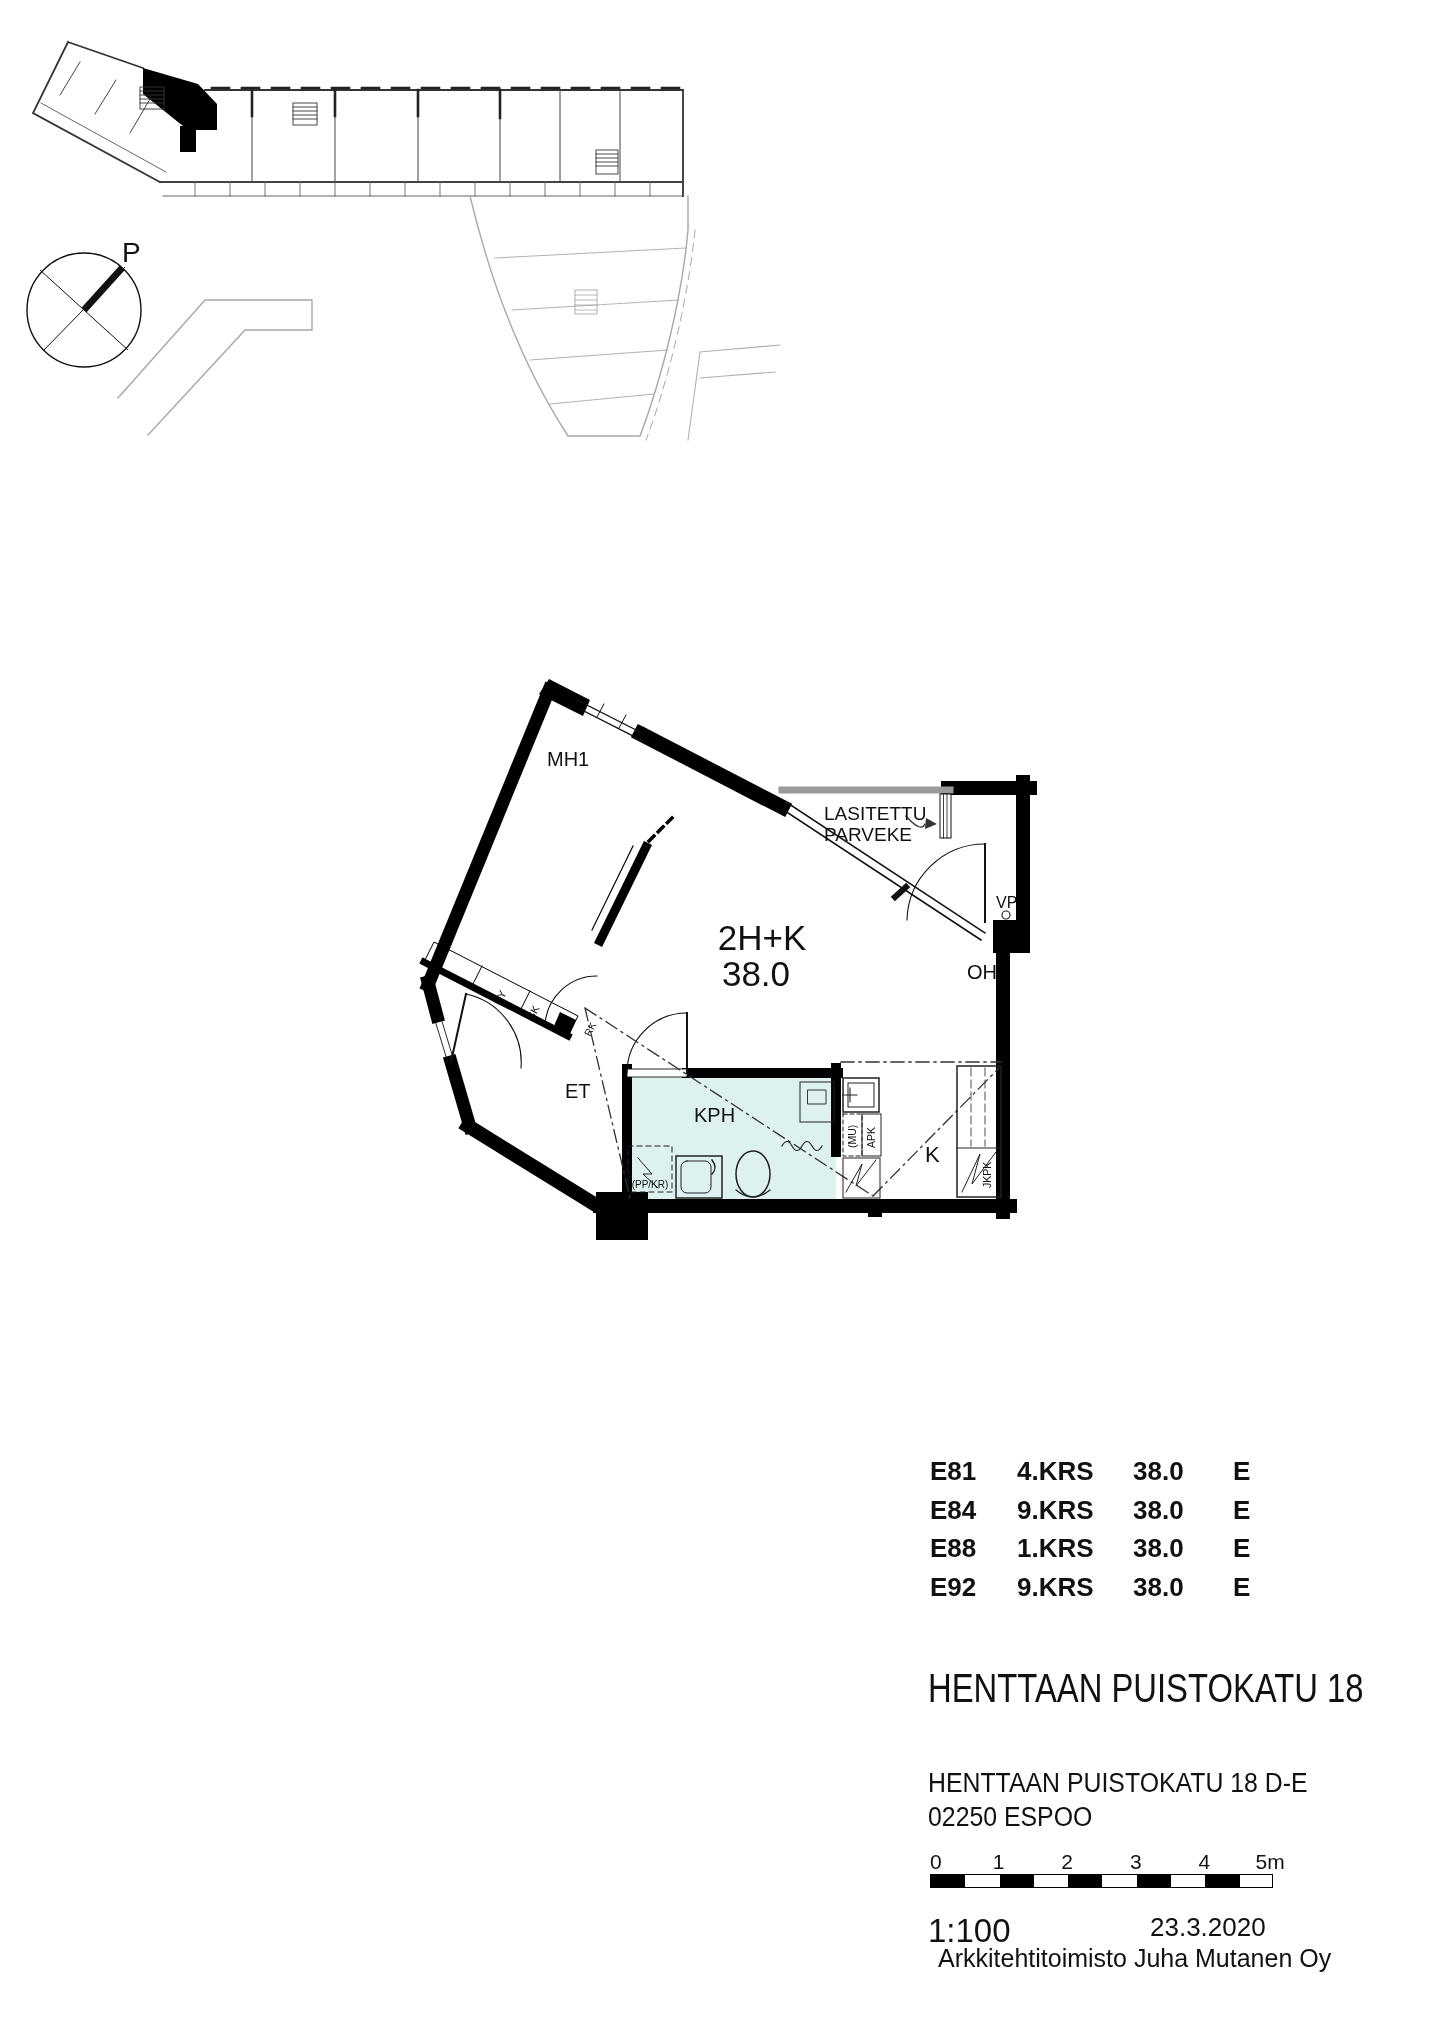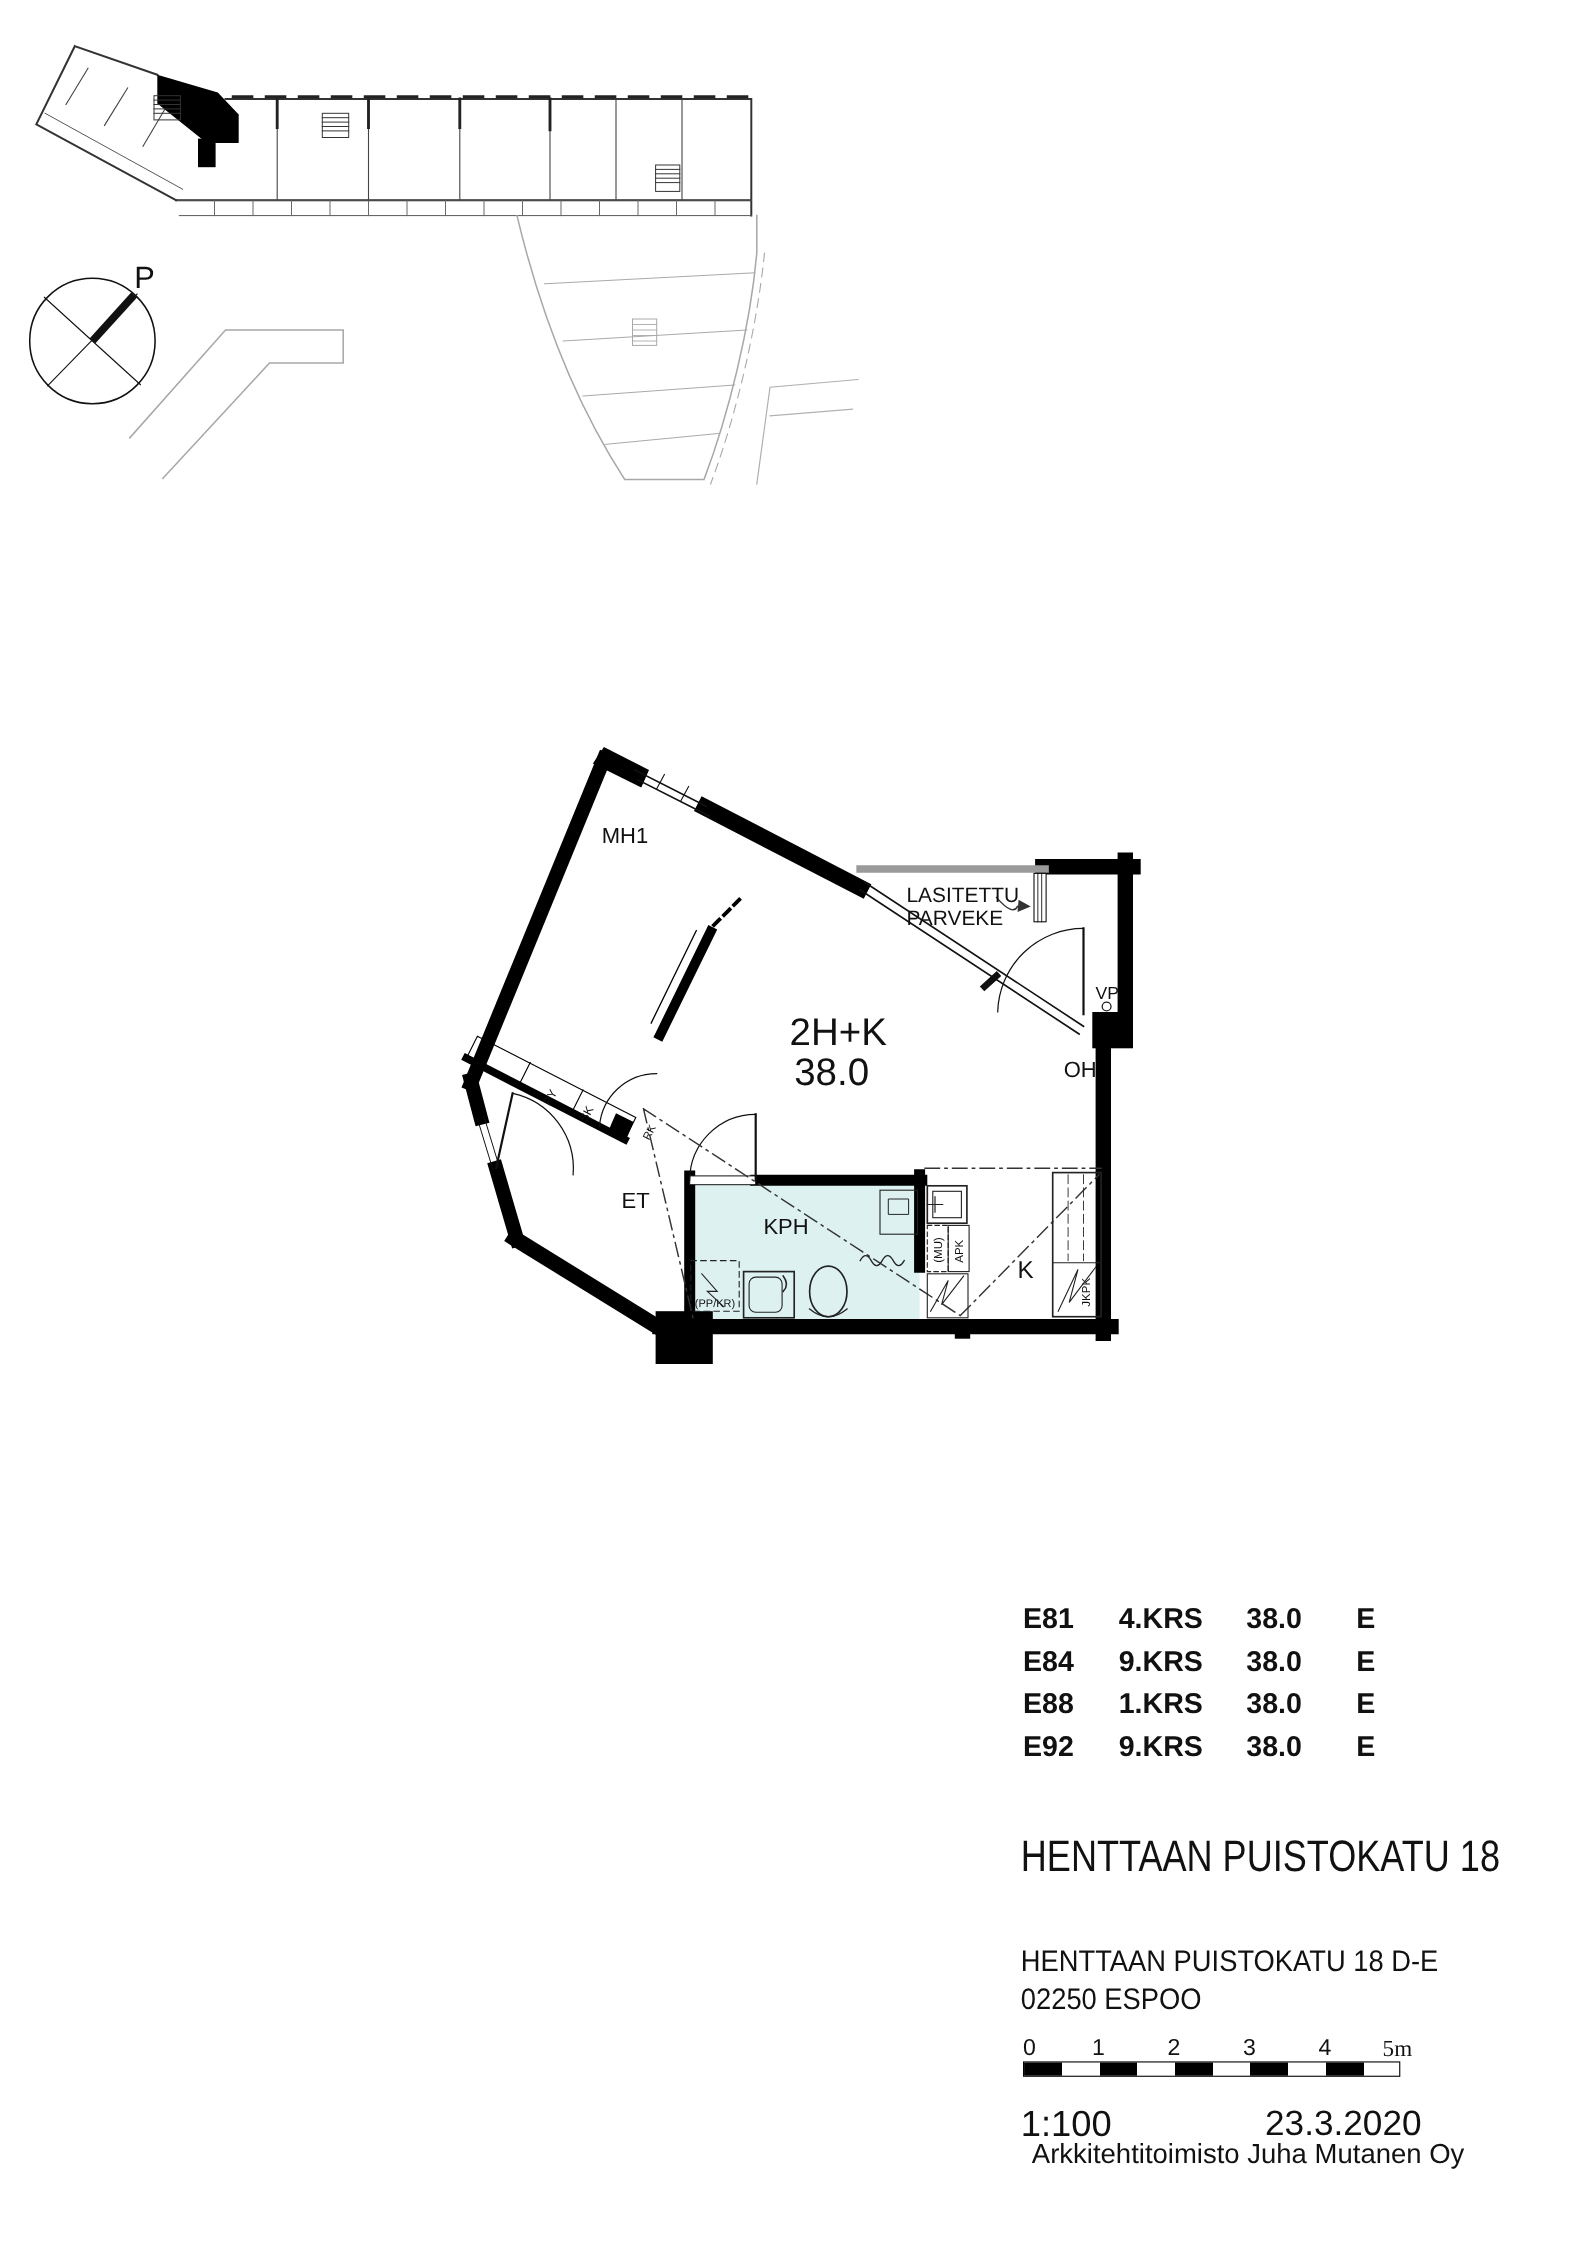--- a/index.html
+++ b/index.html
@@ -12,24 +12,24 @@
   .unit-table span{display:block;}
   
   .proj-title{left:928px;top:1666px;font-size:40px;font-weight:300;letter-spacing:0px;transform:scaleX(0.82);transform-origin:left top;}
   .addr1{left:928px;top:1768px;font-size:27px;font-weight:300;transform:scaleX(0.92);transform-origin:left top;}
   .addr2{left:928px;top:1802px;font-size:27px;font-weight:300;transform:scaleX(0.92);transform-origin:left top;}
   
   .scalebar-wrap{position:absolute;left:930px;top:1850px;width:343px;}
   .scalebar-labels{position:relative;height:24px;font-size:21px;}
   .scalebar-labels span{position:absolute;top:0;transform:translateX(-50%);}
   .scalebar-labels span:first-child{transform:none;}
-  .scalebar-labels span:last-child{transform:translateX(-60%);font-family:Liberation Serif, serif;}
+  .scalebar-labels span:last-child{transform:translateX(-60%);}
   .scalebar{height:12px;border:1.5px solid #000;background:repeating-linear-gradient(90deg,#000 0,#000 34.3px,#fff 34.3px,#fff 68.6px);}
   .footer-scale{left:928px;top:1912px;font-size:33px;}
-  .footer-date{left:1150px;top:1912px;font-size:32px;}
+  .footer-date{left:1150px;top:1912px;font-size:26px;}
   .footer-firm{left:928px;top:1944px;font-size:25px;margin-left:10px;}
 </style>
 </head>
 <body>
 
 <svg id="drawing" width="1440" height="2038" viewBox="0 0 1440 2038" xmlns="http://www.w3.org/2000/svg">
 
   <g fill="none" stroke-linecap="square">
 
     <path d="M205,90 H683 V196 M160,182 H683" stroke="#333" stroke-width="1.8"></path>

